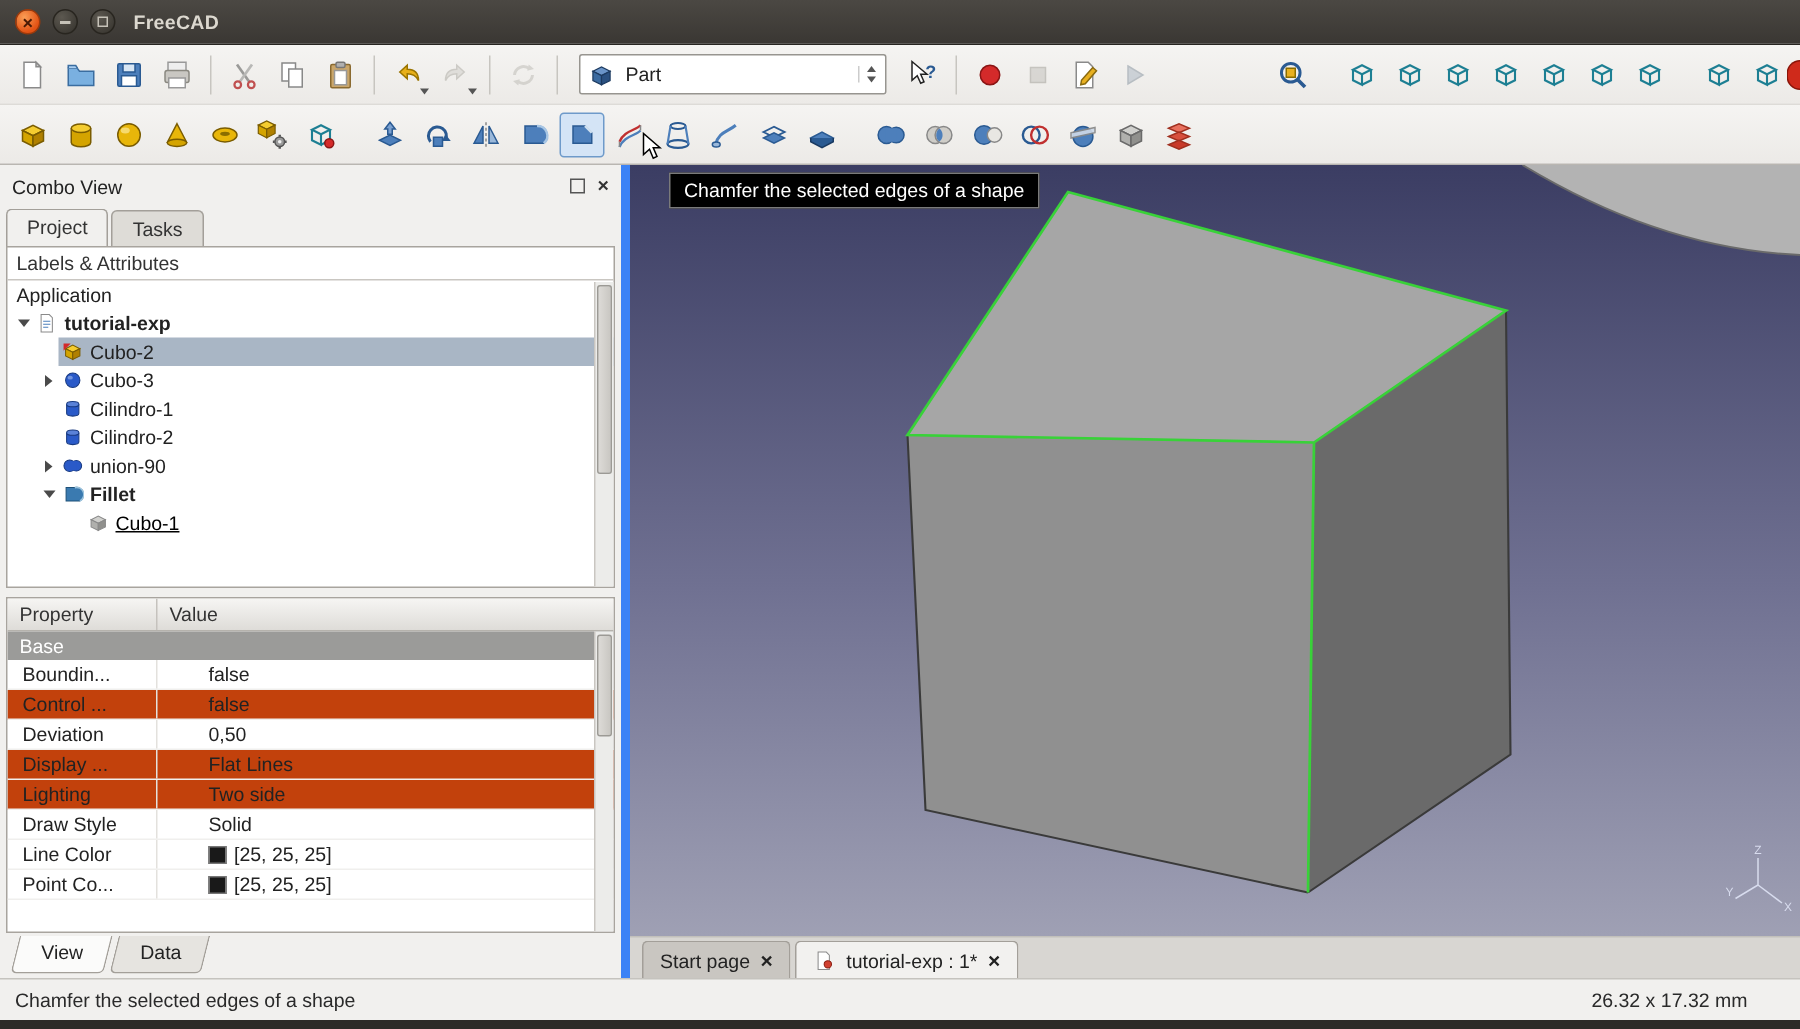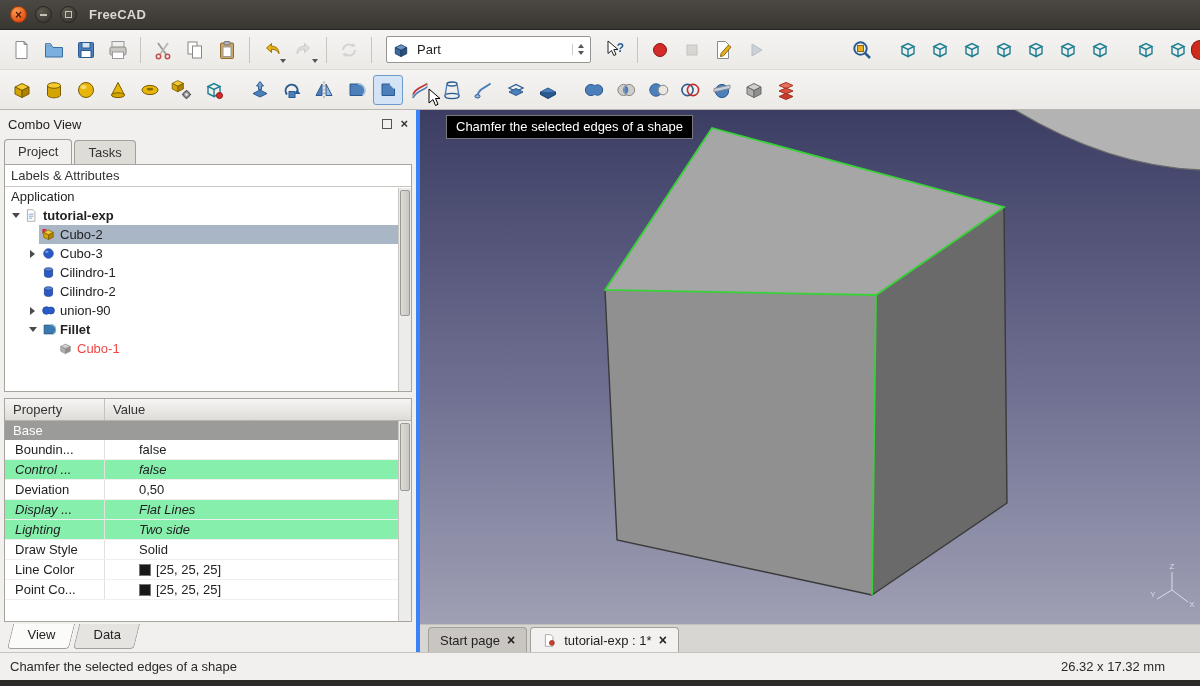--- a/index.html
+++ b/index.html
@@ -36,52 +36,52 @@
   .wb-combo{height:27px;min-width:205px;border:1px solid #979590;border-radius:2px;background:#fff;
     display:flex;align-items:center;padding:0 3px 0 5px;margin:0 8px;}
   .wb-label{flex:1;margin-left:7px;}
   .wb-arrows{display:flex;flex-direction:column;gap:3px;border-left:1px solid #ccc;padding:0 3px 0 5px;}
   .sp-up{width:0;height:0;border-left:3.5px solid transparent;border-right:3.5px solid transparent;border-bottom:4.5px solid #555;}
   .sp-dn{width:0;height:0;border-left:3.5px solid transparent;border-right:3.5px solid transparent;border-top:4.5px solid #555;}
   #toolbar-overflow{position:absolute;right:0;top:40px;width:9px;height:20px;
     background:#cf2a1b;border-radius:10px 0 0 10px;border:1px solid #8a1408;border-right:none;}
   
   #combo-view{position:absolute;left:0;top:110px;width:420px;height:542px;background:#f1f0ee;
-    border-right:4px solid #3b82f6;}
+    border-right:6px solid #3b82f6;}
   .cv-header{position:absolute;left:8px;right:8px;top:5px;height:18px;display:flex;align-items:center;}
   .cv-header .ttl{flex:1;}
   .cv-hbtns{display:flex;align-items:center;gap:8px;}
   .cv-float{width:10px;height:10px;border:1.5px solid #555;display:block;}
   .cv-close{font-weight:bold;font-size:13px;color:#333;line-height:10px;}
   .cv-tabs{position:absolute;left:4px;top:28px;height:26px;display:flex;align-items:flex-end;}
   .cv-tab{padding:4px 13px 4px;border:1px solid #a39f99;border-bottom:none;border-radius:4px 4px 0 0;
     background:#dedcd7;margin-right:2px;color:#333;}
   .cv-tab.active{background:#f1f0ee;padding-bottom:5px;}
   .tree-wrap{position:absolute;left:4px;right:4px;top:54px;height:228px;background:#fff;
     border:1px solid #a8a49e;}
   .tree-header{height:22px;line-height:22px;padding-left:6px;border-bottom:1px solid #c9c6c1;color:#333;}
   .tree-root{height:19px;line-height:19px;padding-left:6px;}
   .tree-row{height:19px;display:flex;align-items:center;}
   .tree-row .rowbg{display:flex;align-items:center;flex:1;height:19px;}
   .tree-row.selected .rowbg{background:#a9b6c5;}
-  .tree-row.dim .tlabel{color:#ef4444;}
+  .tree-row.dim .tlabel{color:#000000;text-decoration:underline;}
   .tw{width:13px;display:inline-flex;justify-content:center;}
   .tri-d{width:0;height:0;border-left:4px solid transparent;border-right:4px solid transparent;border-top:5px solid #4a4a4a;}
   .tri-r{width:0;height:0;border-top:4px solid transparent;border-bottom:4px solid transparent;border-left:5px solid #4a4a4a;}
   .ticon{display:inline-flex;width:18px;justify-content:center;margin-right:3px;}
   .scrollbar{position:absolute;right:0;top:23px;bottom:0;width:13px;background:#ececea;border-left:1px solid #c9c6c1;}
   .scrollbar .thumb{position:absolute;left:1px;right:1px;border:1px solid #9c9a95;background:linear-gradient(90deg,#dddbd7,#c9c7c2);border-radius:2px;}
   .prop-wrap{position:absolute;left:4px;right:4px;top:288px;height:224px;background:#fff;
     border:1px solid #a8a49e;overflow:hidden;}
   .prop-header{height:22px;display:flex;background:linear-gradient(#f6f5f3,#dedcd8);border-bottom:1px solid #b5b2ac;}
   .phcell{line-height:21px;padding-left:8px;color:#333;}
   .phcell.p1{width:100px;border-right:1px solid #c5c2bd;}
   .prop-group{height:19px;line-height:19px;background:#9b9b99;color:#fff;padding-left:8px;}
   .prop-row{height:20px;display:flex;border-bottom:1px solid #f0efed;}
-  .prop-row.alt{background:#86efac;font-style:italic;}
+  .prop-row.alt{background:#c2410c;}
   .pcell{line-height:19px;}
   .pname{width:100px;padding-left:10px;border-right:1px solid #e3e1dd;white-space:nowrap;overflow:hidden;}
   .pval{flex:1;padding-left:6px;display:flex;align-items:center;gap:5px;margin-left:28px;}
   .swatch{width:12px;height:12px;display:inline-block;border:1px solid #777;}
   .cv-bottom-tabs{position:absolute;left:10px;bottom:3px;height:25px;display:flex;}
   .bt-tab{padding:3px 16px;background:#e6e4e0;border:1px solid #a39f99;border-top:none;
     border-radius:0 0 4px 4px;transform:skewX(-14deg);margin-right:4px;}
   .bt-tab span{display:inline-block;transform:skewX(14deg);}
   .bt-tab.active{background:#fbfbfa;}
   

